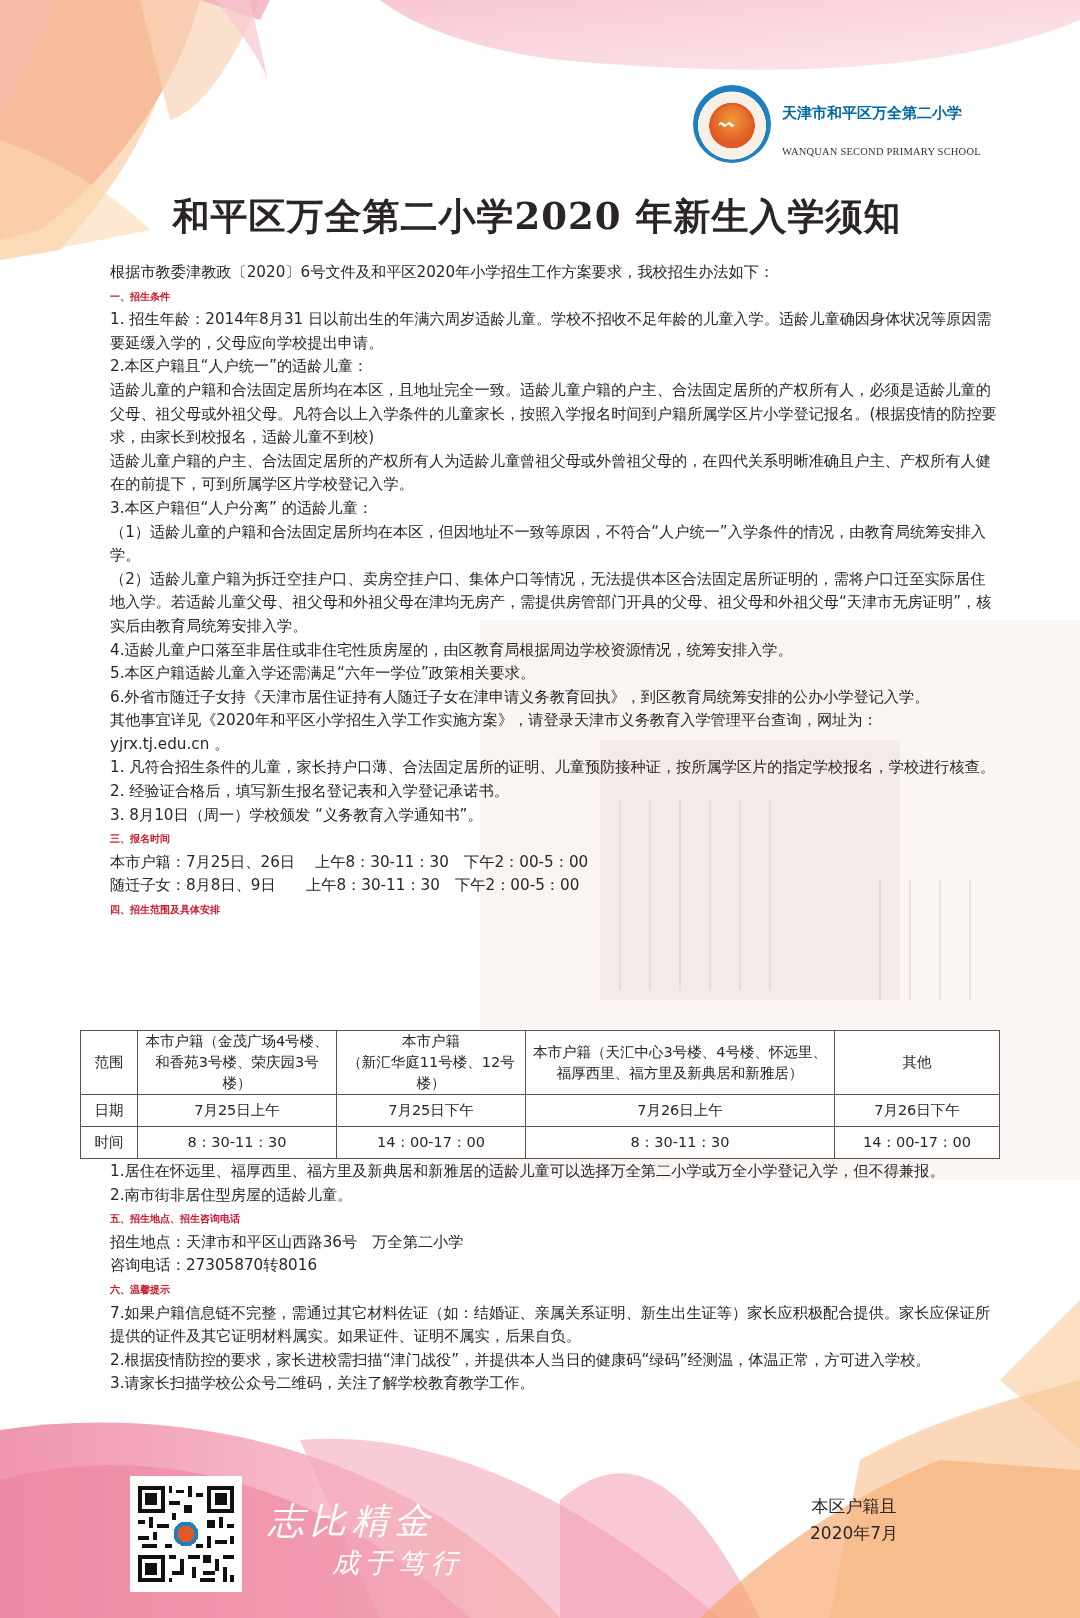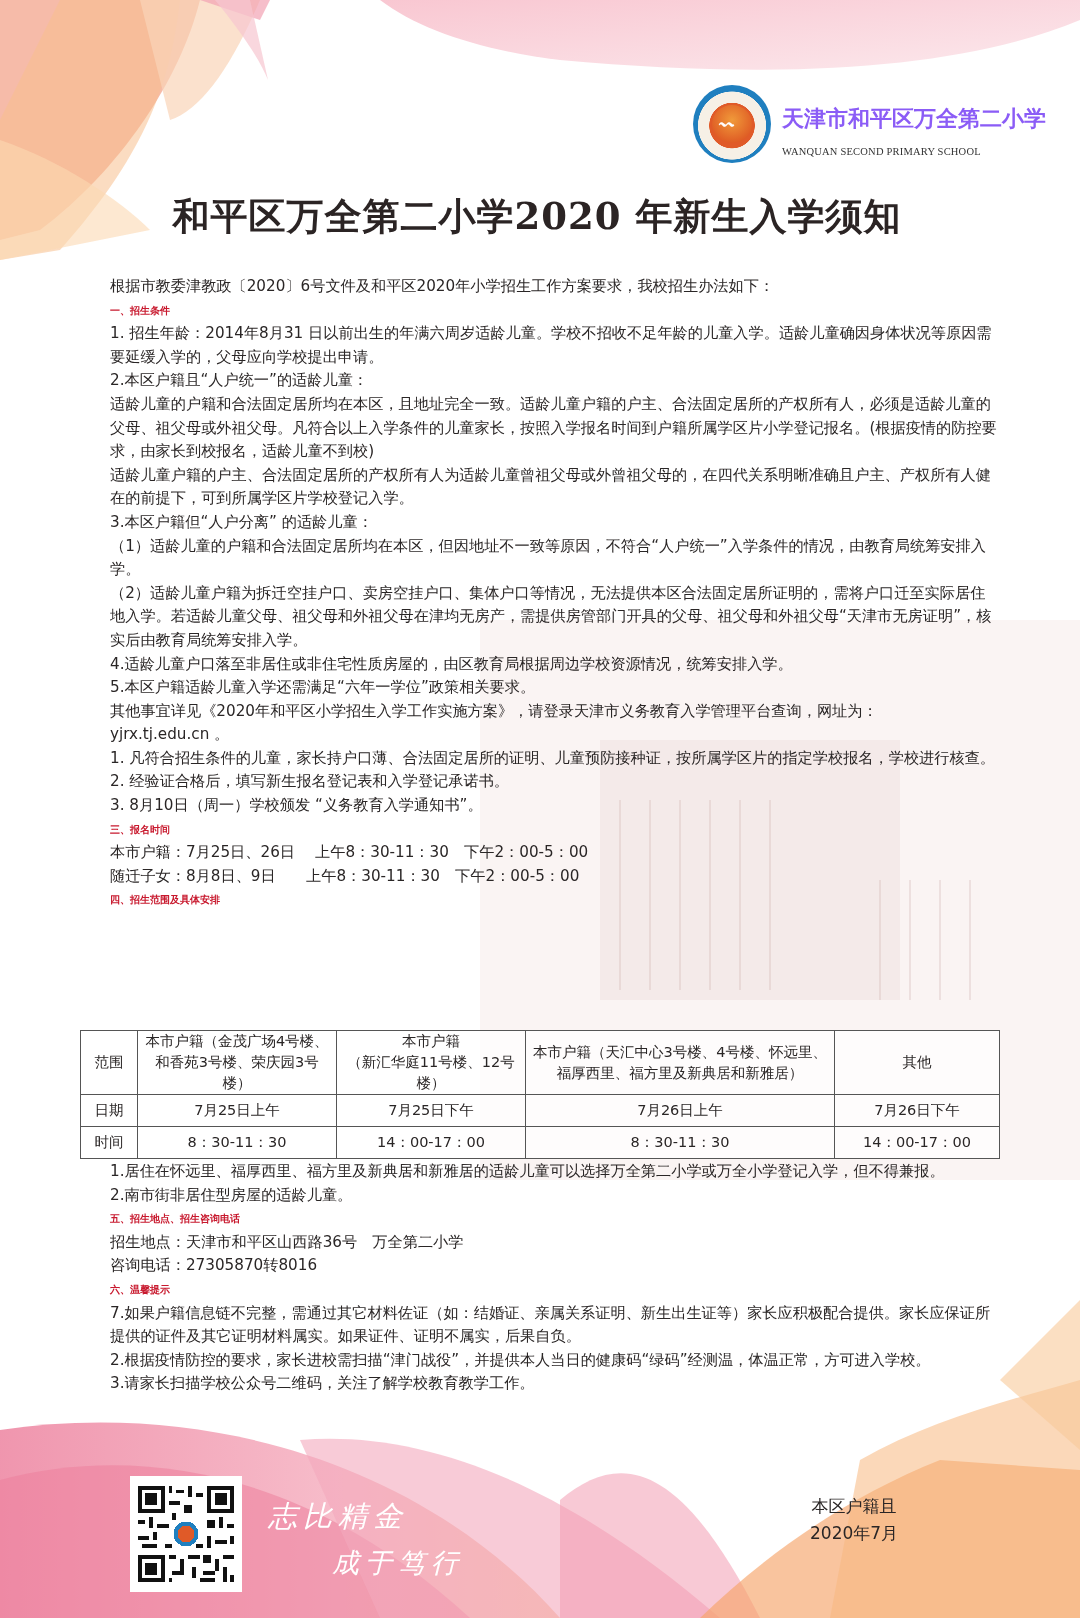--- a/index.html
+++ b/index.html
@@ -10,39 +10,39 @@
     color:#2a2626;
   }
   .bg { position:absolute; inset:0; z-index:0; }
   .content { position:absolute; inset:0; z-index:1; }
 
   .logo { position:absolute; left:693px; top:85px; width:78px; height:78px; border-radius:50%;
     background:radial-gradient(circle at 50% 52%, #e05a28 0 40%, #f6f0e6 41% 60%, #1f7fbf 61% 100%); }
   .logo-inner { position:absolute; left:19px; top:20px; width:40px; height:38px; border-radius:50%;
     background:radial-gradient(circle at 50% 40%, #f09a3a, #d9461d); }
   .logo-wave { position:absolute; left:26px; top:32px; color:#fff; font-size:15px; line-height:1; }
-  .school-cn { position:absolute; left:782px; top:104px; font-size:22px; font-weight:bold; color:#8b5cf6; letter-spacing:0px; }
+  .school-cn { position:absolute; left:782px; top:104px; font-size:15px; font-weight:bold; color:#0369a1; letter-spacing:0px; }
   .school-en { position:absolute; left:782px; top:146px; font-size:10.5px; color:#333; letter-spacing:0.2px;font-family:Liberation Serif, serif; }
 
   .title { position:absolute; left:0; width:1074px; top:192px; text-align:center;
     font-family:"DejaVu Serif","Liberation Serif",serif; font-size:37px; font-weight:bold; color:#2b2424; letter-spacing:1px; }
 
-  .body-text { position:absolute; left:110px; width:890px; top:275px; font-size:15.2px; line-height:23.6px; }
+  .body-text { position:absolute; left:110px; width:890px; top:261px; font-size:15.2px; line-height:23.6px; }
   .p { margin:0; text-indent:0; }
   .sec { color:#c8192e; font-weight:bold; font-size:10px; }
 
   .tbl { position:absolute; left:80px; top:1030px; width:920px; border-collapse:collapse; font-size:14.5px; background:rgba(255,255,255,0.7); }
   .tbl td { border:1.5px solid #555; text-align:center; padding:0 4px; color:#2a2626; }
   .tbl tr.h td { height:63px; line-height:21px; }
   .tbl tr.r td { height:31px; }
 
   .foot-text { position:absolute; left:110px; width:890px; top:1160px; font-size:15.2px; line-height:23.6px; }
 
   .qr { position:absolute; left:130px; top:1476px; width:112px; height:116px; background:#fff; padding:0; }
-  .slogan1 { position:absolute; left:268px; top:1497px; font-family:"DejaVu Serif",serif; font-style:italic; font-size:29px; color:#fff; letter-spacing:6px; }
+  .slogan1 { position:absolute; left:268px; top:1497px; font-family:"DejaVu Serif",serif; font-style:italic; font-size:36px; color:#fff; letter-spacing:6px; }
   .slogan2 { position:absolute; left:332px; top:1545px; font-family:"DejaVu Serif",serif; font-style:italic; font-size:27px; color:#fff; letter-spacing:6px; }
   .sign { position:absolute; left:810px; top:1493px; font-size:17px; color:#2a2626; line-height:27px; text-align:center; }
 </style>
 </head>
 <body>
 
 <svg class="bg" width="1080" height="1618" viewBox="0 0 1080 1618">
   <defs>
     <linearGradient id="gpink" x1="0" y1="0" x2="1" y2="1">
       <stop offset="0" stop-color="#f7b9c6"></stop>
@@ -109,20 +109,21 @@
     <div class="sec">一、招生条件</div>
     <p class="p">1. 招生年龄：2014年8月31 日以前出生的年满六周岁适龄儿童。学校不招收不足年龄的儿童入学。适龄儿童确因身体状况等原因需要延缓入学的，父母应向学校提出申请。</p>
     <p class="p">2.本区户籍且“人户统一”的适龄儿童：</p>
     <p class="p">适龄儿童的户籍和合法固定居所均在本区，且地址完全一致。适龄儿童户籍的户主、合法固定居所的产权所有人，必须是适龄儿童的父母、祖父母或外祖父母。凡符合以上入学条件的儿童家长，按照入学报名时间到户籍所属学区片小学登记报名。(根据疫情的防控要求，由家长到校报名，适龄儿童不到校)</p>
     <p class="p">适龄儿童户籍的户主、合法固定居所的产权所有人为适龄儿童曾祖父母或外曾祖父母的，在四代关系明晰准确且户主、产权所有人健在的前提下，可到所属学区片学校登记入学。</p>
     <p class="p">3.本区户籍但“人户分离” 的适龄儿童：</p>
     <p class="p">（1）适龄儿童的户籍和合法固定居所均在本区，但因地址不一致等原因，不符合“人户统一”入学条件的情况，由教育局统筹安排入学。</p>
     <p class="p">（2）适龄儿童户籍为拆迁空挂户口、卖房空挂户口、集体户口等情况，无法提供本区合法固定居所证明的，需将户口迁至实际居住地入学。若适龄儿童父母、祖父母和外祖父母在津均无房产，需提供房管部门开具的父母、祖父母和外祖父母“天津市无房证明”，核实后由教育局统筹安排入学。</p>
     <p class="p">4.适龄儿童户口落至非居住或非住宅性质房屋的，由区教育局根据周边学校资源情况，统筹安排入学。</p>
     <p class="p">5.本区户籍适龄儿童入学还需满足“六年一学位”政策相关要求。</p>
+    <p class="p">6.外省市随迁子女持《天津市居住证持有人随迁子女在津申请义务教育回执》，到区教育局统筹安排的公办小学登记入学。</p>
     <p class="p"><span>其他事宜详见《2020年和平区小学招生入学工作实施方案》，请登录天津市义务教育入学管理平台查询，网址为：</span><br><span>yjrx.tj.edu.cn</span><span> 。</span></p>
 
     <p class="p">1.  凡符合招生条件的儿童，家长持户口薄、合法固定居所的证明、儿童预防接种证，按所属学区片的指定学校报名，学校进行核查。</p>
     <p class="p">2. 经验证合格后，填写新生报名登记表和入学登记承诺书。</p>
     <p class="p">3. 8月10日（周一）学校颁发 “义务教育入学通知书”。</p>
 
     <div class="sec">三、报名时间</div>
     <p class="p">本市户籍：7月25日、26日　 上午8：30-11：30　下午2：00-5：00</p>
     <p class="p">随迁子女：8月8日、9日　　上午8：30-11：30　下午2：00-5：00</p>
 

